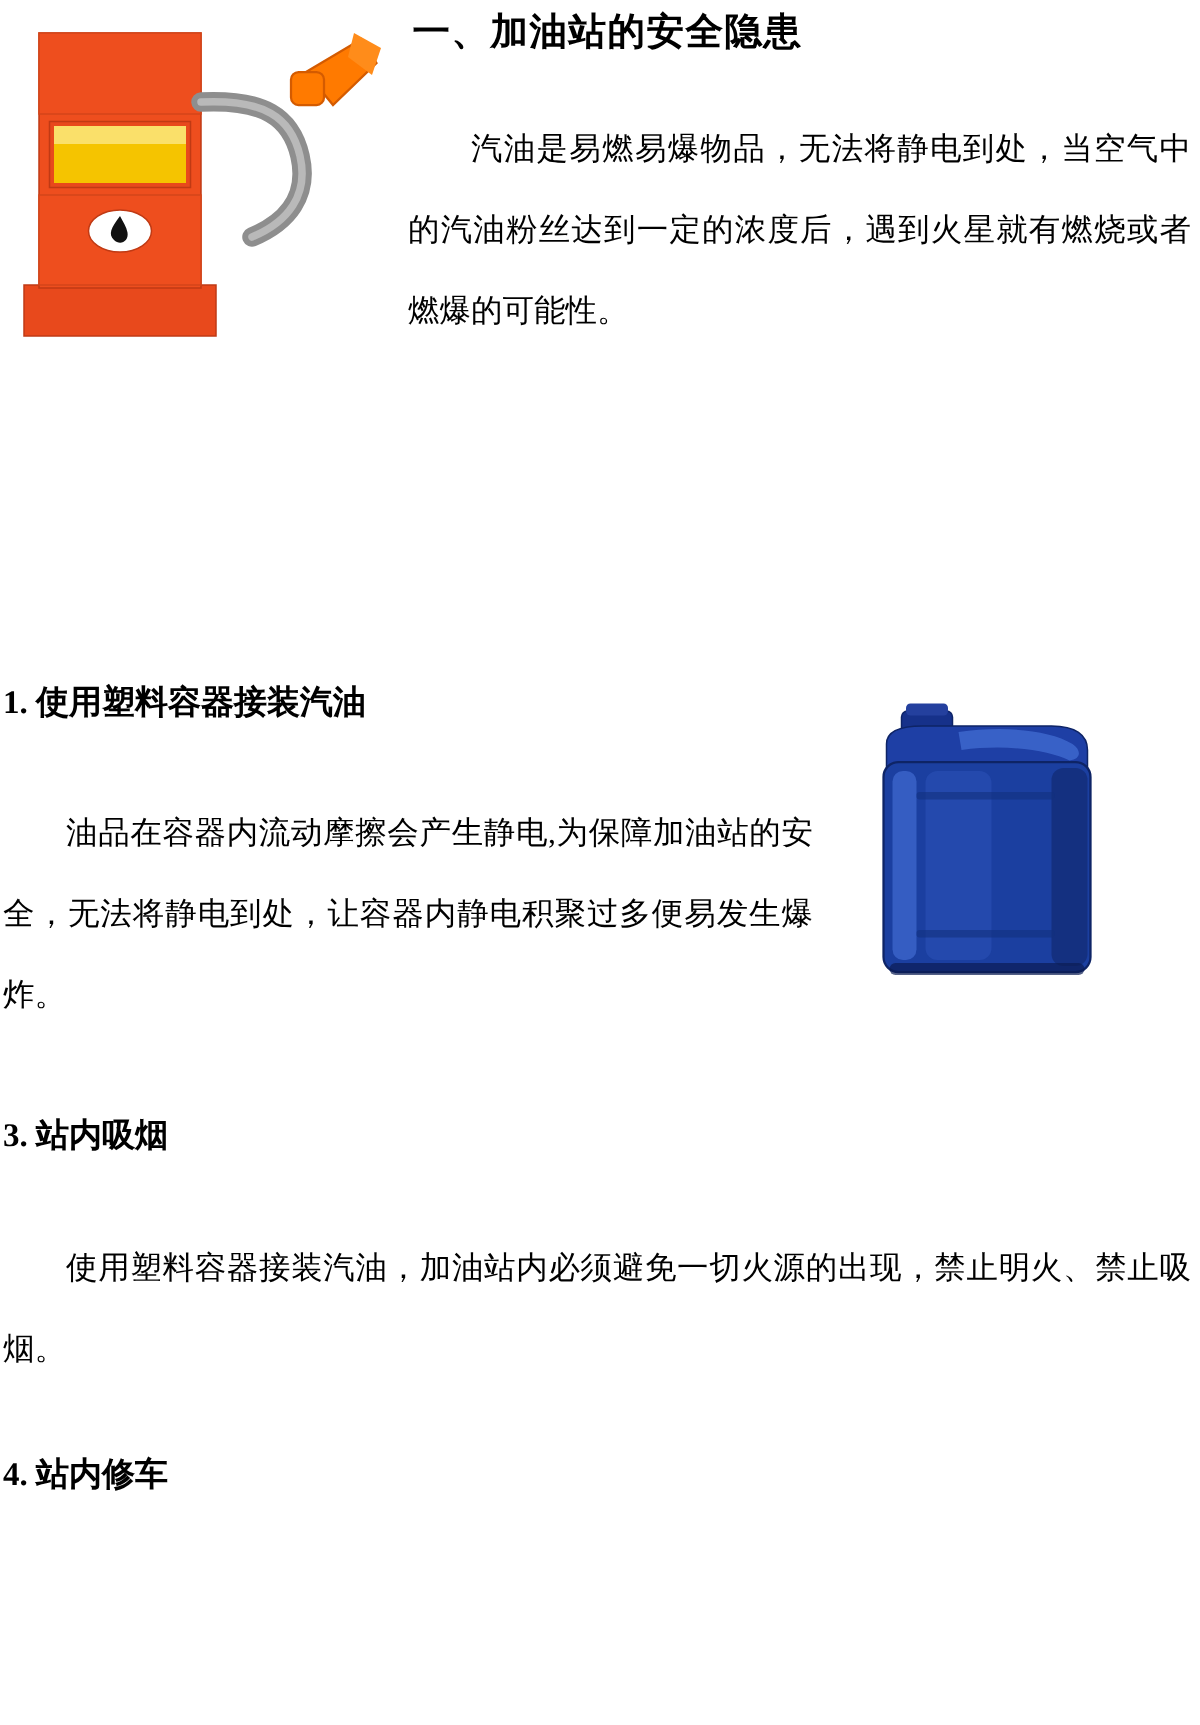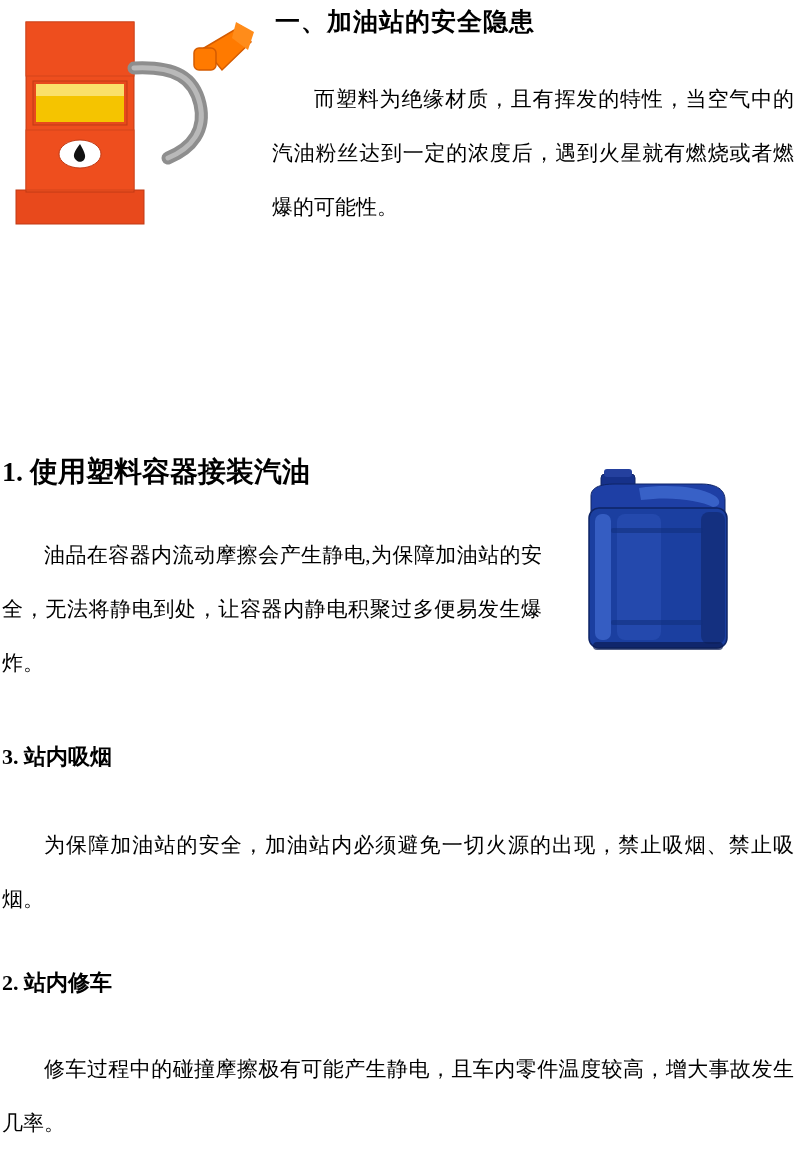--- a/index.html
+++ b/index.html
@@ -64,21 +64,21 @@
     top: 372px;
     font-size: 25px;
     font-weight: bold;
     letter-spacing: 1px;
   }
 
   .item1-heading {
     position: absolute;
     left: 2px;
     top: 453px;
-    font-size: 28px;
+    font-size: 22px;
     font-weight: bold;
   }
   .item1-body {
     position: absolute;
     left: 2px;
     top: 528px;
     width: 540px;
     font-size: 21px;
     line-height: 54px;
     text-align: justify;
@@ -160,21 +160,21 @@
         <path d="M126 60 C168 58, 186 70, 192 96 C198 122, 184 140, 160 150" fill="none" stroke="#B9B9B9" stroke-width="5" stroke-linecap="round"></path>
 
         <path d="M196 40 L233 18 L243 34 L214 62 Z" fill="#FF7A00" stroke="#D45B00" stroke-width="1.5"></path>
         <path d="M228 14 L246 24 L240 42 L224 30 Z" fill="#FF8C1A"></path>
         <rect x="186" y="40" width="22" height="22" rx="5" fill="#FF7A00" stroke="#D45B00" stroke-width="1.5"></rect>
       </svg>
     </div>
 
     <div class="sec1-heading">一、加油站的安全隐患</div>
 
-    <div class="sec1-body">而塑料为绝缘材质，且有挥发的特性，当空气中的汽油粉丝达到一定的浓度后，遇到火星就有燃烧或者燃爆的可能性。</div>
+    <div class="sec1-body">汽油是易燃易爆物品，无法将静电到处，当空气中的汽油粉丝达到一定的浓度后，遇到火星就有燃烧或者燃爆的可能性。</div>
   </div>
 
 
   <div class="item1-heading">1. 使用塑料容器接装汽油</div>
 
   <div class="item1-body">油品在容器内流动摩擦会产生静电,为保障加油站的安全，无法将静电到处，让容器内静电积聚过多便易发生爆炸。</div>
 
   <div class="jerrycan-illustration">
     <svg width="200" height="215" viewBox="0 0 200 215" xmlns="http://www.w3.org/2000/svg">
 
@@ -195,19 +195,18 @@
 
       <rect x="36" y="66" width="92" height="5" rx="2" fill="#12307F" opacity="0.6"></rect>
       <rect x="36" y="158" width="92" height="5" rx="2" fill="#12307F" opacity="0.6"></rect>
 
       <rect x="18" y="180" width="130" height="8" rx="4" fill="#0B1C54" opacity="0.7"></rect>
     </svg>
   </div>
 
   <div class="item2-heading">3. 站内吸烟</div>
 
-  <div class="item2-body">为保障加油站的安全，加油站内必须避免一切火源的出现，禁止吸烟、禁止吸烟。</div>
-
-  <div class="item3-heading">2. 站内修车</div>
-
-  <div class="item3-body">修车过程中的碰撞摩擦极有可能产生静电，且车内零件温度较高，增大事故发生几率。</div>
+  <div class="item2-body">使用塑料容器接装汽油，加油站内必须避免一切火源的出现，禁止明火、禁止吸烟。</div>
+
+  <div class="item3-heading">4. 站内修车</div>
+
 
 </div>
 
 </body></html>

